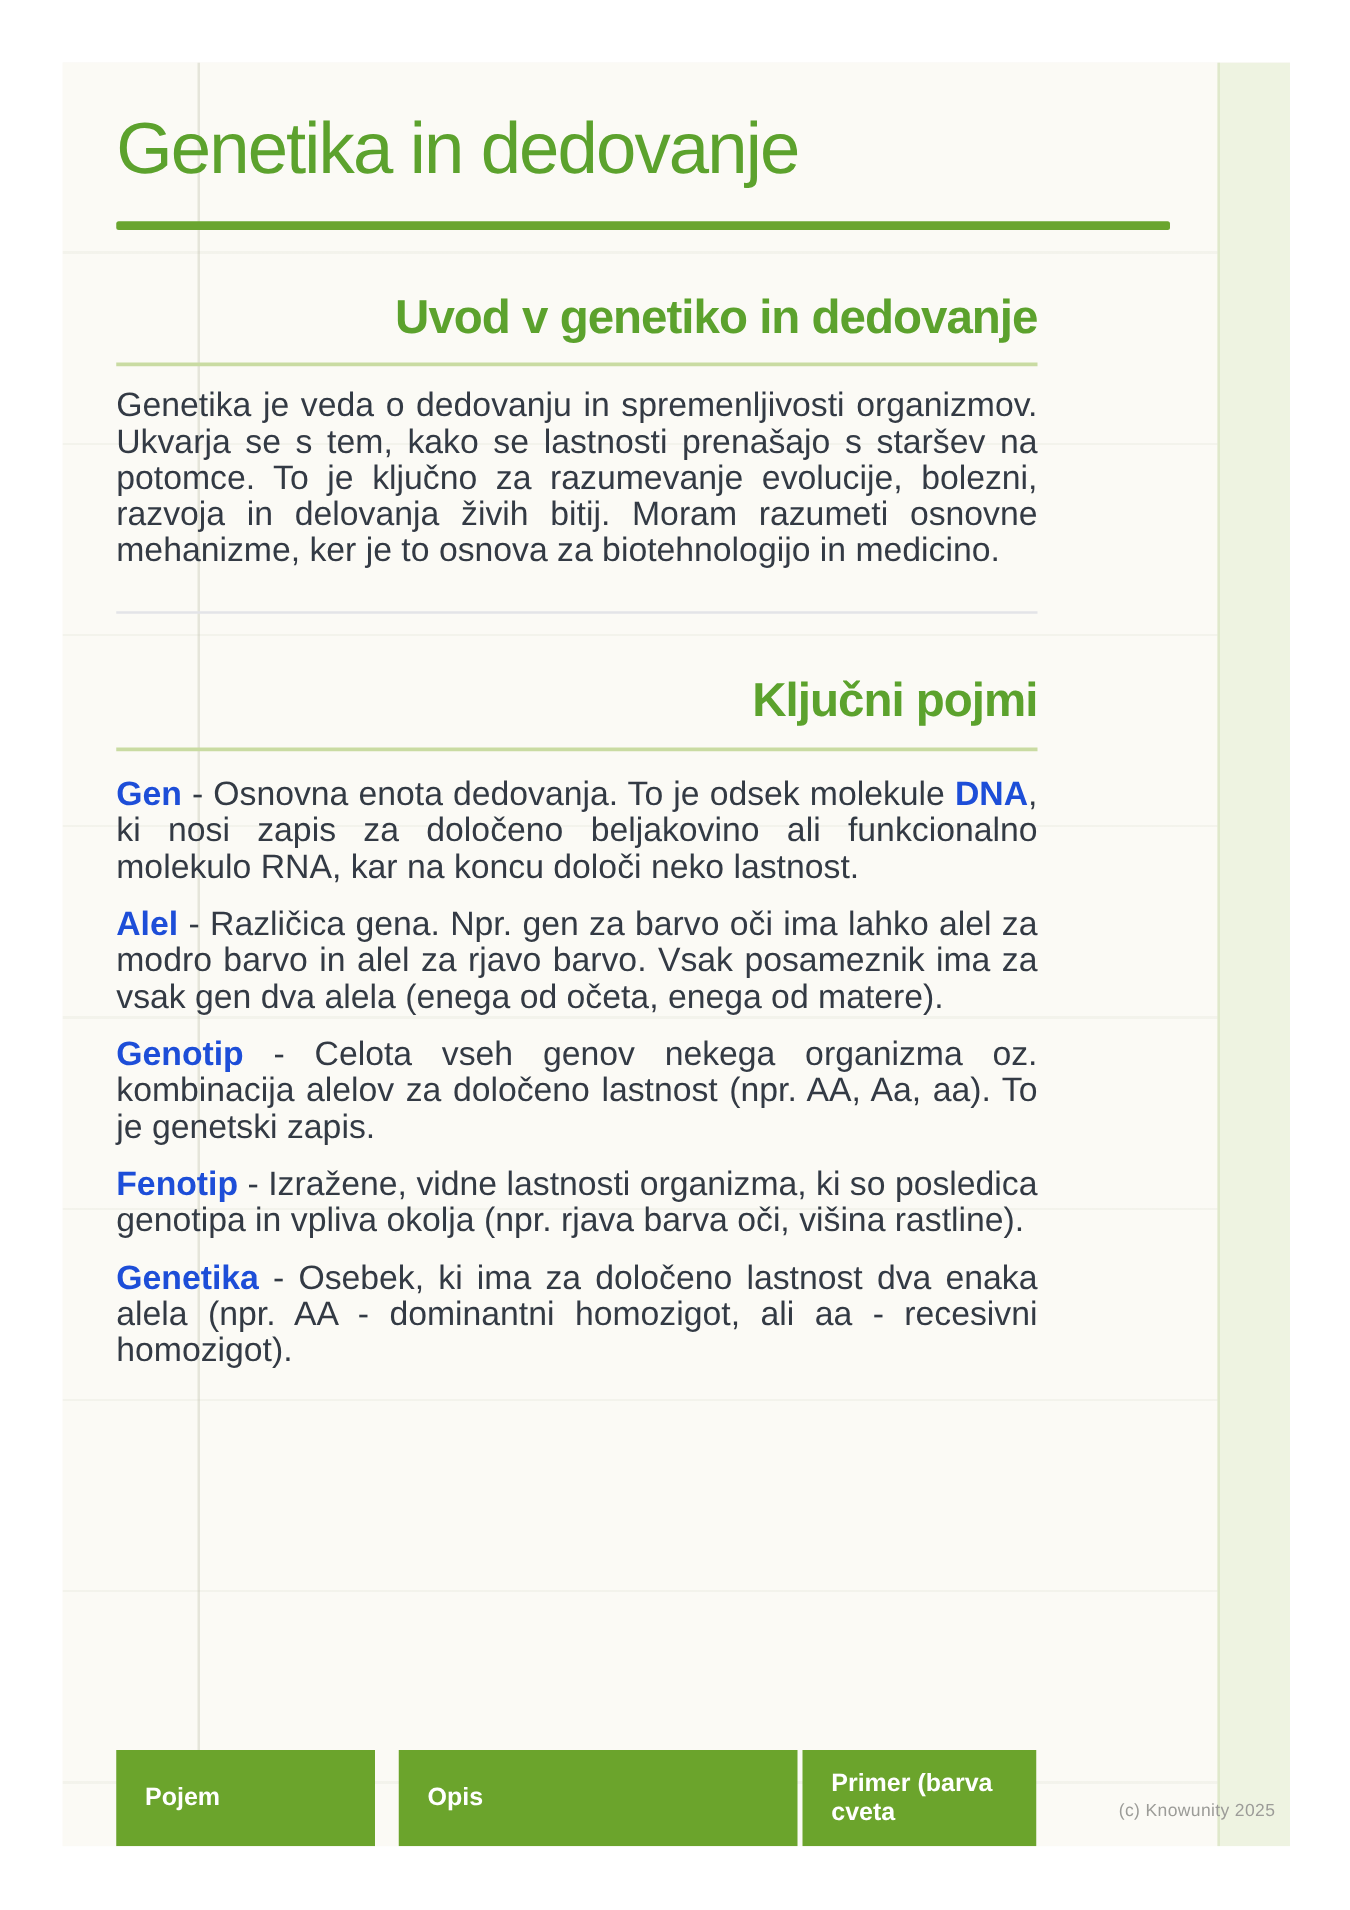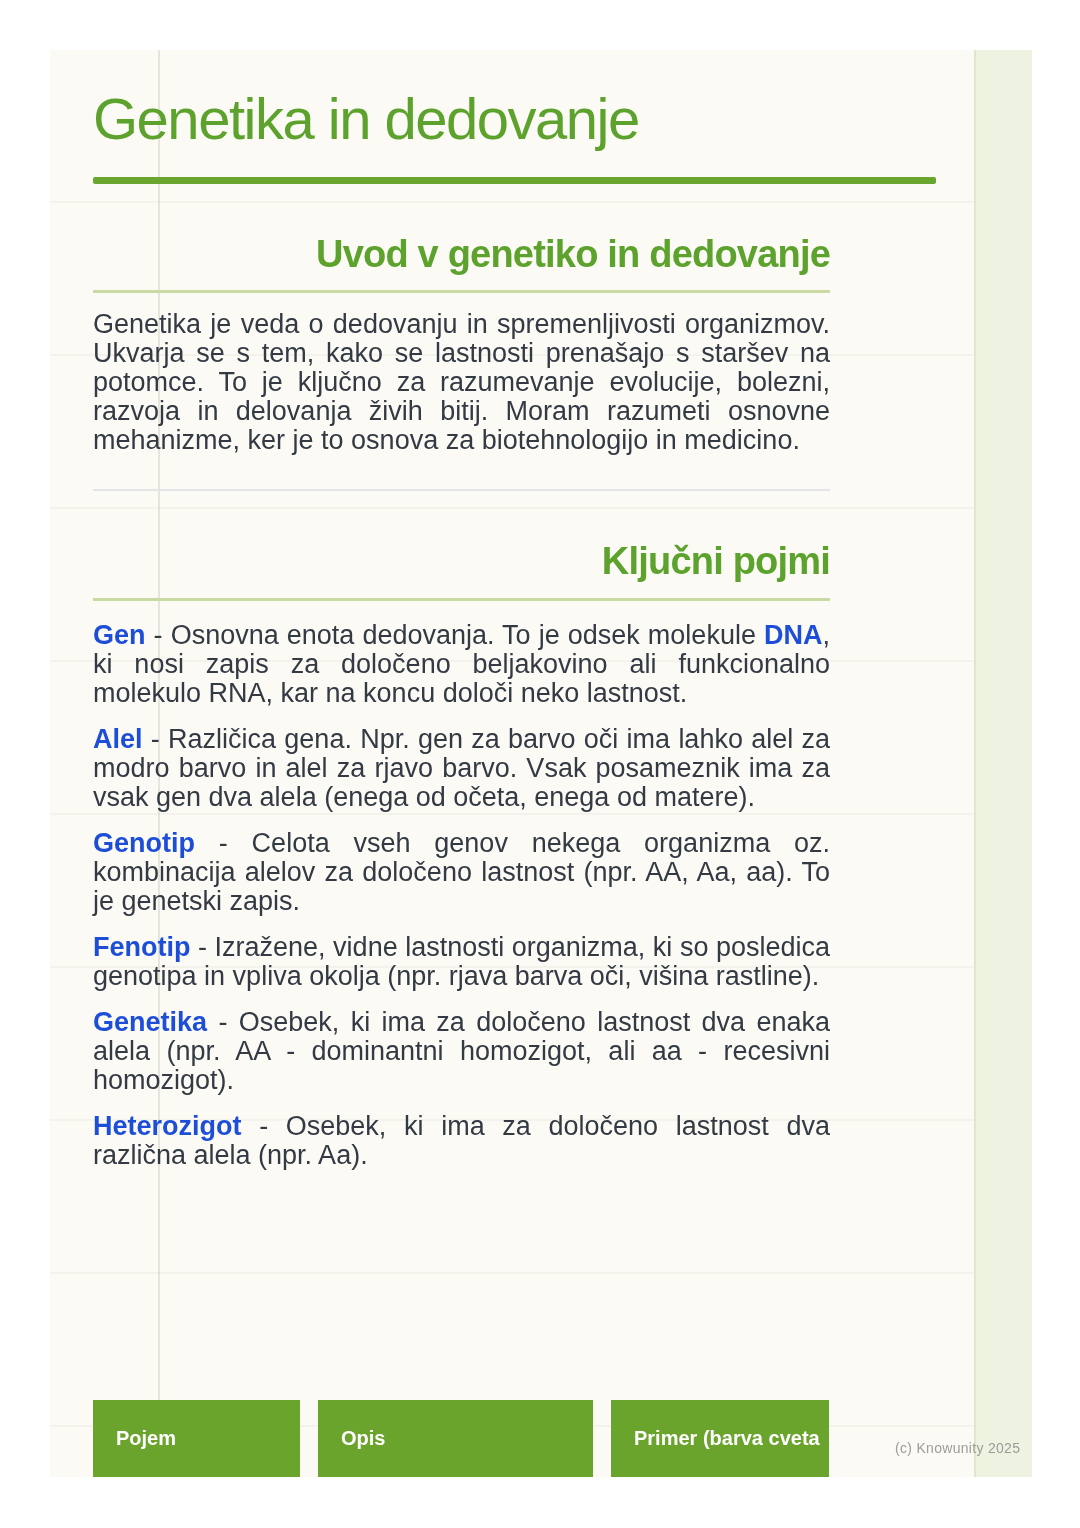--- a/index.html
+++ b/index.html
@@ -68,31 +68,31 @@
   .divider{
     margin-top:34px;
     width:100%;height:2px;
     background:#e3e4e7;
   }
   .defs p.body-text{margin-top:0;margin-bottom:17px;}
   .defs{margin-top:20px;}
   .table-header{
     position:absolute;left:0;bottom:0;
     width:736px;height:77px;
-    display:flex;gap:18px;
+    display:flex;gap:4px;
   }
   .table-header .cell{
     background:#6ba42c;
     color:#ffffff;
     font-size:20px;font-weight:700;
     display:flex;align-items:center;
     padding-left:23px;box-sizing:border-box;
   }
   .cell.c1{width:207px;}
-  .cell.c2{width:275px;}
+  .cell.c2{width:319px;margin-left:15px;}
   .cell.c3{flex:1;}
   .watermark{
     position:absolute;left:895px;top:1440px;
     font-size:14px;color:#9c9c98;
     letter-spacing:0.3px;
     white-space:nowrap;
   }
 </style>
 </head>
 <body>
@@ -116,21 +116,20 @@
 
     <section>
       <h2>Ključni pojmi</h2>
       <div class="h2-rule"></div>
       <div class="defs">
         <p class="body-text"><strong>Gen</strong><span> - Osnovna enota dedovanja. To je odsek molekule </span><strong>DNA</strong><span>, ki nosi zapis za določeno beljakovino ali funkcionalno molekulo RNA, kar na koncu določi neko lastnost.</span></p>
         <p class="body-text"><strong>Alel</strong><span> - Različica gena. Npr. gen za barvo oči ima lahko alel za modro barvo in alel za rjavo barvo. Vsak posameznik ima za vsak gen dva alela (enega od očeta, enega od matere).</span></p>
         <p class="body-text"><strong>Genotip</strong><span> - Celota vseh genov nekega organizma oz. kombinacija alelov za določeno lastnost (npr. AA, Aa, aa). To je genetski zapis.</span></p>
         <p class="body-text"><strong>Fenotip</strong><span> - Izražene, vidne lastnosti organizma, ki so posledica genotipa in vpliva okolja (npr. rjava barva oči, višina rastline).</span></p>
         <p class="body-text"><strong>Genetika</strong><span> - Osebek, ki ima za določeno lastnost dva enaka alela (npr. AA - dominantni homozigot, ali aa - recesivni homozigot).</span></p>
-        <p class="body-text"><strong>Heterozigot</strong><span> - Osebek, ki ima za določeno lastnost dva različna alela (npr. Aa).</span></p>
       </div>
     </section>
 
     <div class="table-header">
       <div class="cell c1">Pojem</div>
       <div class="cell c2">Opis</div>
       <div class="cell c3">Primer (barva cveta</div>
     </div>
   </div>
 </div>

